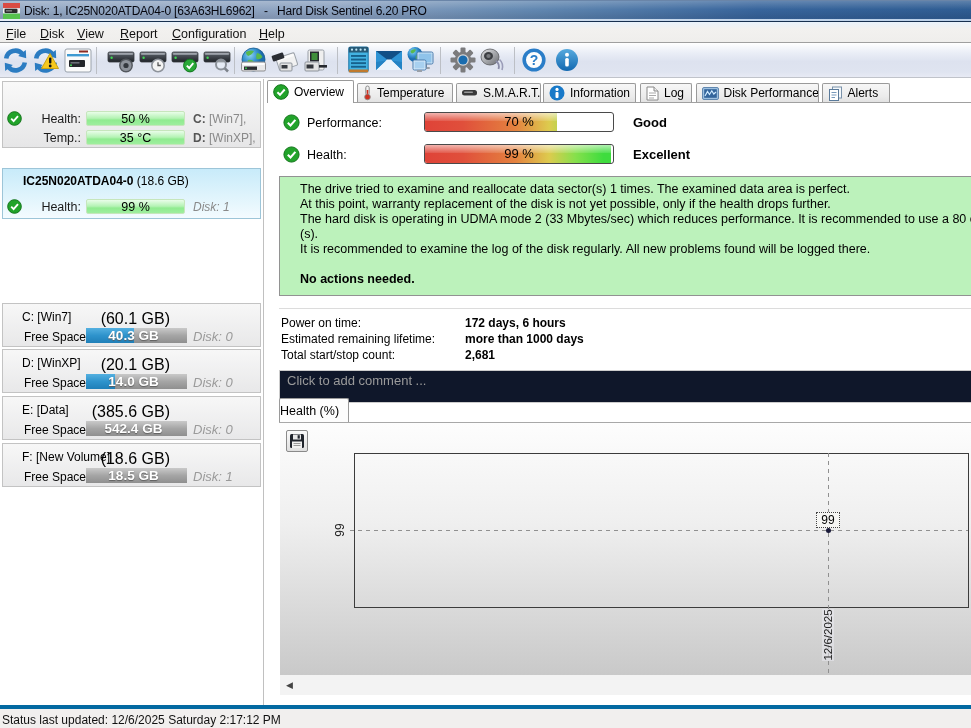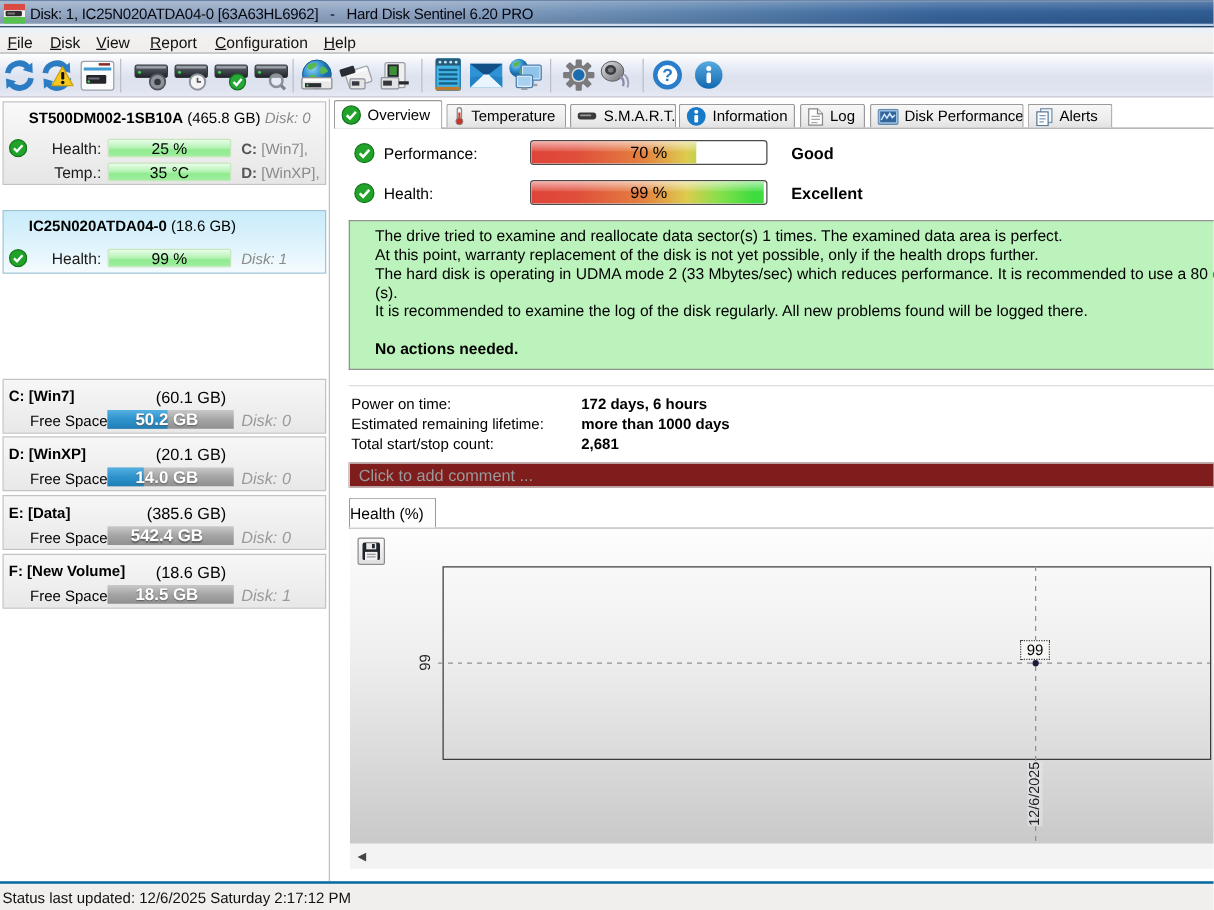--- a/index.html
+++ b/index.html
@@ -20,22 +20,22 @@
 #leftpanel{left:0;top:79px;width:264px;height:626px;background:#fff;border-right:1px solid #c0c0c0}
 .dcard{position:absolute;left:2px;width:259px;overflow:hidden;border:1px solid #c3c3c3;background:linear-gradient(#f9f9f9,#e6e6e7)}
 .dtitle{position:absolute;top:5px;font-size:12px;white-space:nowrap}
 .b{font-weight:bold}
 .gray{color:#8a8a8a}
 .it{font-style:italic}
 .gbar{position:absolute;left:83px;width:99px;height:15px;border:1px solid #c6e6bc;border-radius:2px;background:linear-gradient(#e9fde9,#b4f3b4 48%,#90eb90 62%,#9eee9e);text-align:center;font-size:12.5px;line-height:14px}
 .glabel{position:absolute;width:78px;text-align:right;font-size:12.5px;color:#1a1a1a}
 .rtext{position:absolute;left:190px;font-size:12px;white-space:nowrap}
 .pcard{position:absolute;left:2px;width:259px;height:44px;border:1px solid #c3c3c3;background:linear-gradient(#f7f7f7,#e8e8e9)}
-.ptitle{position:absolute;left:4px;top:6px;font-size:12px;font-weight:bold}
-.psize{position:absolute;width:120px;right:79px;top:6px;font-size:13px;text-align:right}
+.ptitle{position:absolute;left:19px;top:6px;font-size:12px;font-weight:normal}
+.psize{position:absolute;width:120px;right:90px;top:6px;font-size:16px;text-align:right}
 .pfree{position:absolute;left:21px;top:26px;font-size:12px}
 .pbar{position:absolute;left:83px;top:24px;width:101px;height:15px;background:linear-gradient(#c9c9c9,#a5a5a5 50%,#8f8f8f)}
 .pfill{position:absolute;left:0;top:0;height:100%;background:linear-gradient(#54b0e0,#2e93cc 50%,#1f7fb8)}
 .ptext{position:absolute;left:-3px;top:0;width:101px;height:15px;text-align:center;font-size:13.5px;font-weight:bold;color:#fff;line-height:15px;text-shadow:0 1px 1px rgba(90,90,90,.95)}
 .pdisk{position:absolute;left:190px;top:25px;font-size:13px;color:#9a9a9a;font-style:italic}
 
 .tab{position:absolute;top:83px;height:19px;border:1px solid #9a9a9a;border-bottom:none;border-radius:2px 2px 0 0;background:linear-gradient(#f7f7f7,#ebebeb 70%,#e2e2e2);font-size:12px;display:flex;align-items:center;padding:0 5px;gap:5px;white-space:nowrap;overflow:hidden}
 .tab svg{flex-shrink:0}
 .tab.active{top:80px;height:23px;background:#fff;z-index:5}
 #tabline{left:268px;top:102px;width:703px;height:1px;background:#a0a0a0}
@@ -45,37 +45,37 @@
 .pbarbox{position:absolute;left:424px;width:190px;height:20px;border:1px solid #4a4a4a;border-radius:3px;background:#fff;overflow:hidden}
 .pclip{position:absolute;left:0;top:0;height:100%;overflow:hidden}
 .pgrad{position:absolute;left:0;top:0;width:188px;height:18px;background:linear-gradient(to right,#df4338,#e04f3b 20%,#e4823f 48%,#ddcb4e 66%,#86e04c 80%,#3edc3e 95%)}
 .pgloss{position:absolute;left:0;top:0;width:188px;height:8px;background:linear-gradient(rgba(255,255,255,.6),rgba(255,255,255,.1))}
 .pvaltxt{position:absolute;left:0;top:0;width:188px;text-align:center;font-size:13px;line-height:18px;color:#000}
 .verdict{position:absolute;left:633px;font-size:13px;font-weight:bold}
 #greenbox{left:279px;top:176px;width:692px;height:120px;background:#bcf2bb;border:1px solid #929292;border-right:none;font-size:12.5px;line-height:15px;padding:5px 0 0 20px;white-space:nowrap;overflow:hidden}
 .statlabel{position:absolute;left:281px;font-size:12px}
 .statval{position:absolute;left:465px;font-size:12px;font-weight:bold}
 #sepline{left:279px;top:308px;width:692px;height:1px;background:#dcdcdc}
-#commentbox{left:279px;top:370px;width:692px;height:20px;border:1px solid #cccccc;border-right:none;background:#7f1d1d;color:#9a9a9a;font-size:13px;line-height:20px;padding-left:7px}
+#commentbox{left:279px;top:370px;width:692px;height:33px;border:1px solid #cccccc;border-right:none;background:#0f172a;color:#9a9a9a;font-size:13px;line-height:20px;padding-left:7px}
 
 #charttab{left:279px;top:398px;width:70px;height:24px;border:1px solid #9a9a9a;border-bottom:none;border-radius:2px 2px 0 0;background:#fdfdfd;font-size:12.5px;line-height:24px;text-align:left;z-index:4}
 #chartline{left:279px;top:422px;width:692px;height:1px;background:#a8a8a8}
 #chartpanel{left:280px;top:423px;width:691px;height:252px;background:linear-gradient(#fdfdfd,#efefef 40%,#c9c9c9)}
 #savebtn{left:6px;top:7px;width:22px;height:22px;border:1px solid #8a8a8a;border-radius:2px;background:linear-gradient(#fafafa,#dfdfdf);position:absolute}
 #chartrect{position:absolute;left:74px;top:30px;width:615px;height:155px;border:1px solid #3c3c3c}
 #hdash{position:absolute;left:70px;top:107px;width:618px;height:1px;background:repeating-linear-gradient(to right,#909090 0 4px,transparent 4px 8px)}
 #vdash{position:absolute;left:548px;top:30px;width:1px;height:234px;background:repeating-linear-gradient(to bottom,#909090 0 4px,transparent 4px 8px)}
 #ylab{position:absolute;left:53px;top:100px;font-size:12px;color:#222;transform:rotate(-90deg)}
 #vlab{position:absolute;left:536px;top:89px;width:24px;height:16px;border:1px dotted #444;background:#f6f6f4;font-size:12px;text-align:center;line-height:15px}
 #marker{position:absolute;left:545.5px;top:105px;width:5px;height:5px;background:#1a1a3a;border-radius:50%}
 #datelab{position:absolute;left:522px;top:206px;width:52px;font-size:11.5px;color:#222;transform:rotate(-90deg);background:rgba(235,235,244,.5);text-align:center}
 #hscroll{left:280px;top:675px;width:691px;height:20px;background:#f3f3f3}
 #hsarrow{position:absolute;left:6px;top:5px;font-size:9px;color:#444}
 
-#statusbar{left:0;top:705px;width:971px;height:23px;background:#f1efee;border-top:2px solid #0369a1;font-size:12px;padding:4px 0 0 2px;color:#111}
+#statusbar{left:0;top:705px;width:971px;height:23px;background:#f1efee;border-top:4px solid #0369a1;font-size:12px;padding:4px 0 0 2px;color:#111}
 </style></head>
 <body>
 <div class="abs" id="titlebar"></div>
 <div class="abs" id="titlehl"></div>
 <div class="abs" id="titledk"></div>
 <div class="abs" id="titleicon" style="left:3px;top:3px"><svg width="17" height="16">
       <rect x="0" y="0" width="17" height="5.3" fill="#d94b43"></rect>
       <rect x="0" y="5.3" width="17" height="5.3" fill="#f2f2f2"></rect>
       <rect x="0" y="10.6" width="17" height="5.4" fill="#57c24e"></rect>
       <rect x="1.5" y="5.8" width="13" height="4.2" rx="1" fill="#2c2c2c"></rect>
@@ -266,27 +266,26 @@
         </linearGradient>
       </defs>
       <circle cx="12" cy="12" r="11" fill="url(#ig)"></circle>
       <circle cx="12" cy="6.8" r="2" fill="#fff"></circle>
       <rect x="10.2" y="10" width="3.6" height="8.5" rx="1.5" fill="#fff"></rect>
     </svg></div>
 
 <div class="abs" id="leftpanel"></div>
 
 <div class="dcard" style="top:81px;height:67px">
-  <div class="dtitle" style="left:20px"><span class="b">ST500DM002-1SB10A</span> (465.8 GB) <span class="gray it">Disk: 0</span></div>
   <div class="chk" style="left:4px;top:29px"><svg width="15" height="15">
         <circle cx="7.5" cy="7.5" r="6.8" fill="#21a32a" stroke="#13751b" stroke-width="1"></circle>
         <path d="M4.2 7.7 L6.6 10.1 L11 5.2" stroke="#fff" stroke-width="1.9" fill="none"></path>
       </svg></div>
   <div class="glabel" style="top:30px">Health:</div>
-  <div class="gbar" style="top:29px">25 %</div>
+  <div class="gbar" style="top:29px">50 %</div>
   <div class="rtext" style="top:30px"><span class="b" style="color:#555">C:</span> <span class="gray">[Win7],</span></div>
   <div class="glabel" style="top:49px">Temp.:</div>
   <div class="gbar" style="top:48px">35 °C</div>
   <div class="rtext" style="top:49px"><span class="b" style="color:#555">D:</span> <span class="gray">[WinXP], E</span></div>
 </div>
 
 <div class="dcard" style="top:168px;height:51px;background:linear-gradient(#c8ebfa,#e8f7fd 75%,#f4fbff);border-color:#9dc5d8">
   <div class="dtitle" style="left:20px"><span class="b">IC25N020ATDA04-0</span> (18.6 GB)</div>
   <div class="chk" style="left:4px;top:30px"><svg width="15" height="15">
         <circle cx="7.5" cy="7.5" r="6.8" fill="#21a32a" stroke="#13751b" stroke-width="1"></circle>
@@ -299,21 +298,21 @@
   <div class="gbar" style="top:49px">35 °C</div>
   <div class="rtext" style="top:50px"><span class="b" style="color:#555">F:</span> <span class="gray">[New Volur</span></div>
 </div>
 
 <div class="pcard" style="top:302.5px">
   <div class="ptitle">C: [Win7]</div>
     <div class="psize">(60.1 GB)</div>
   <div class="pfree">Free Space</div>
   <div class="pbar">
       <div class="pfill" style="width:48px"></div>
-      <div class="ptext">50.2 GB</div>
+      <div class="ptext">40.3 GB</div>
     </div>
   <div class="pdisk">Disk: 0</div>
 </div>
 <div class="pcard" style="top:349.3px">
   <div class="ptitle">D: [WinXP]</div>
     <div class="psize">(20.1 GB)</div>
   <div class="pfree">Free Space</div>
   <div class="pbar">
       <div class="pfill" style="width:29px"></div>
       <div class="ptext">14.0 GB</div>

